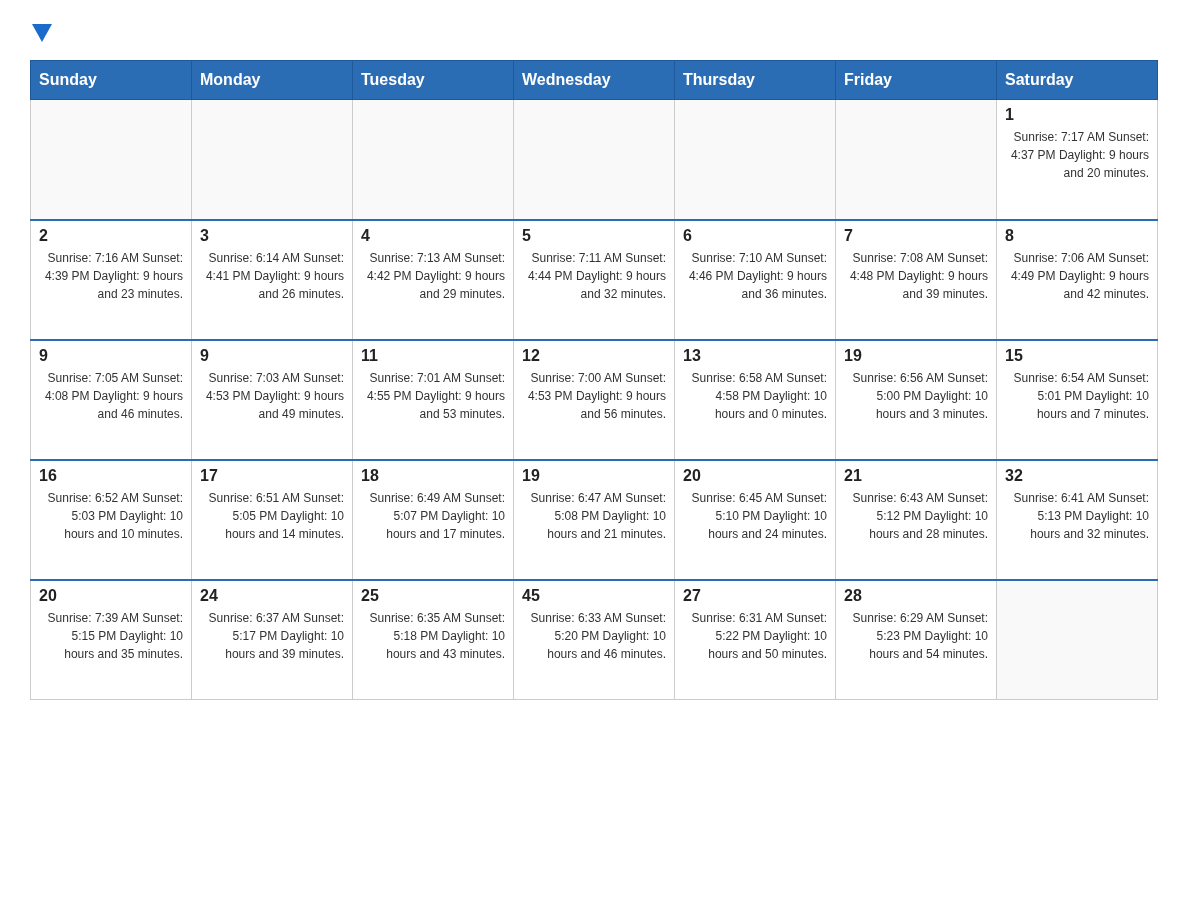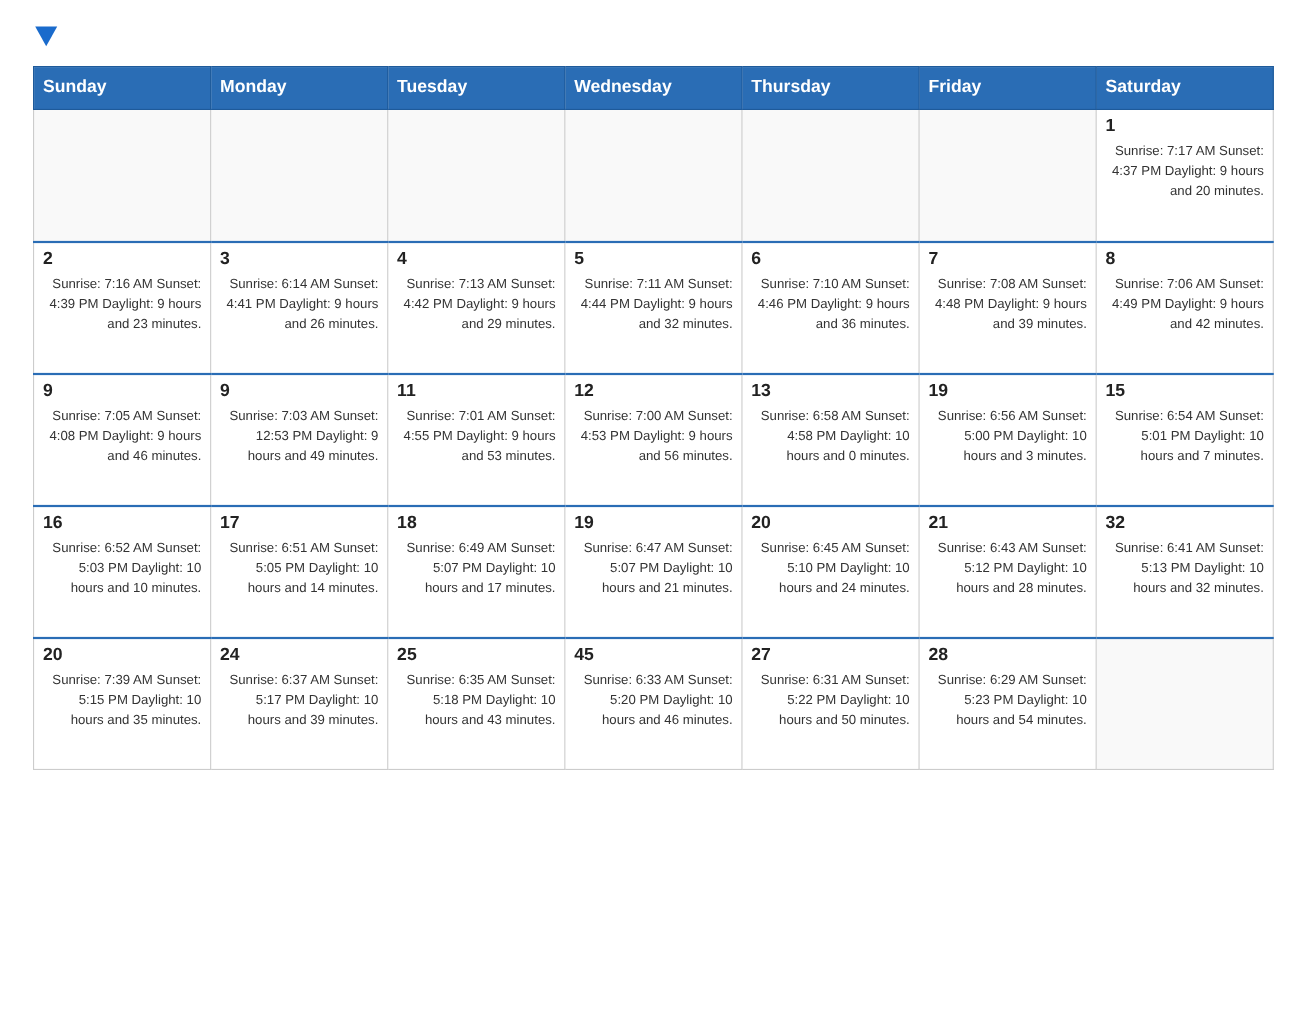--- a/index.html
+++ b/index.html
@@ -192,21 +192,21 @@
       <tr class="row-separator">
         <td>
           <div class="day-number">9</div>
           <div class="day-info">Sunrise: 7:05 AM
 Sunset: 4:08 PM
 Daylight: 9 hours and 46 minutes.</div>
         </td>
         <td>
           <div class="day-number">9</div>
           <div class="day-info">Sunrise: 7:03 AM
-Sunset: 12:53 PM
+Sunset: 4:53 PM
 Daylight: 9 hours and 49 minutes.</div>
         </td>
         <td>
           <div class="day-number">11</div>
           <div class="day-info">Sunrise: 7:01 AM
 Sunset: 4:55 PM
 Daylight: 9 hours and 53 minutes.</div>
         </td>
         <td>
           <div class="day-number">12</div>
@@ -248,21 +248,21 @@
         </td>
         <td>
           <div class="day-number">18</div>
           <div class="day-info">Sunrise: 6:49 AM
 Sunset: 5:07 PM
 Daylight: 10 hours and 17 minutes.</div>
         </td>
         <td>
           <div class="day-number">19</div>
           <div class="day-info">Sunrise: 6:47 AM
-Sunset: 5:07 PM
+Sunset: 5:08 PM
 Daylight: 10 hours and 21 minutes.</div>
         </td>
         <td>
           <div class="day-number">20</div>
           <div class="day-info">Sunrise: 6:45 AM
 Sunset: 5:10 PM
 Daylight: 10 hours and 24 minutes.</div>
         </td>
         <td>
           <div class="day-number">21</div>

